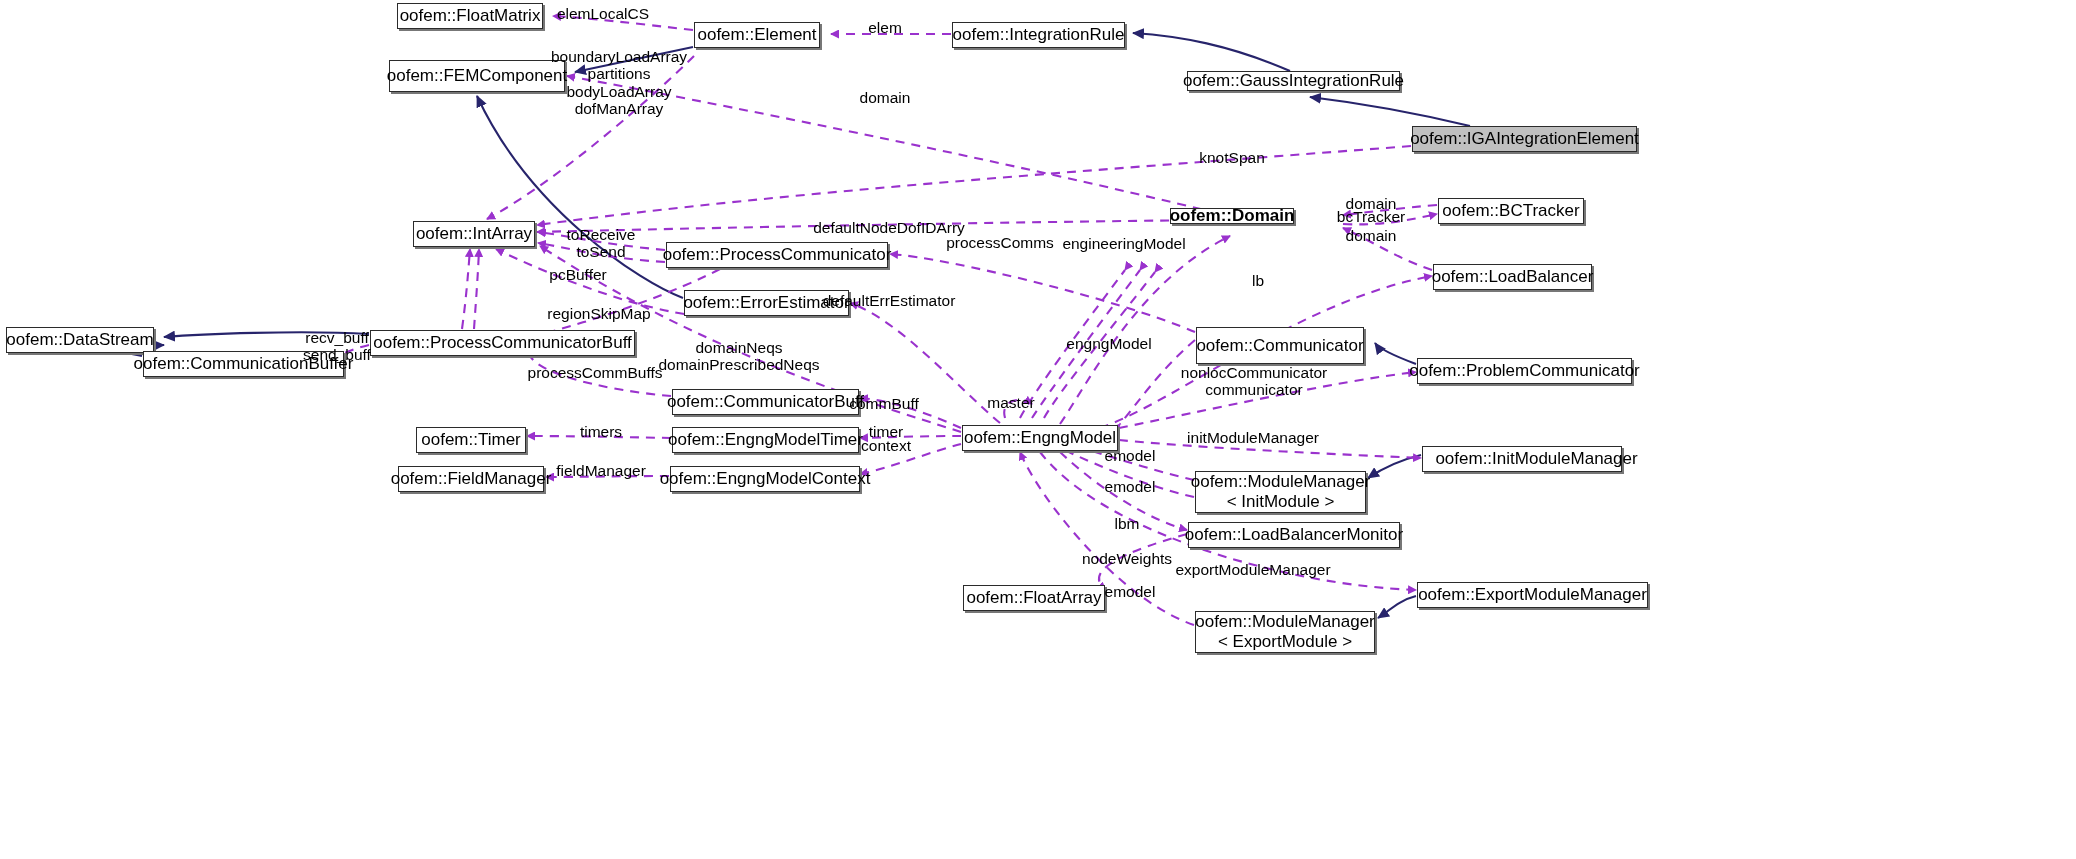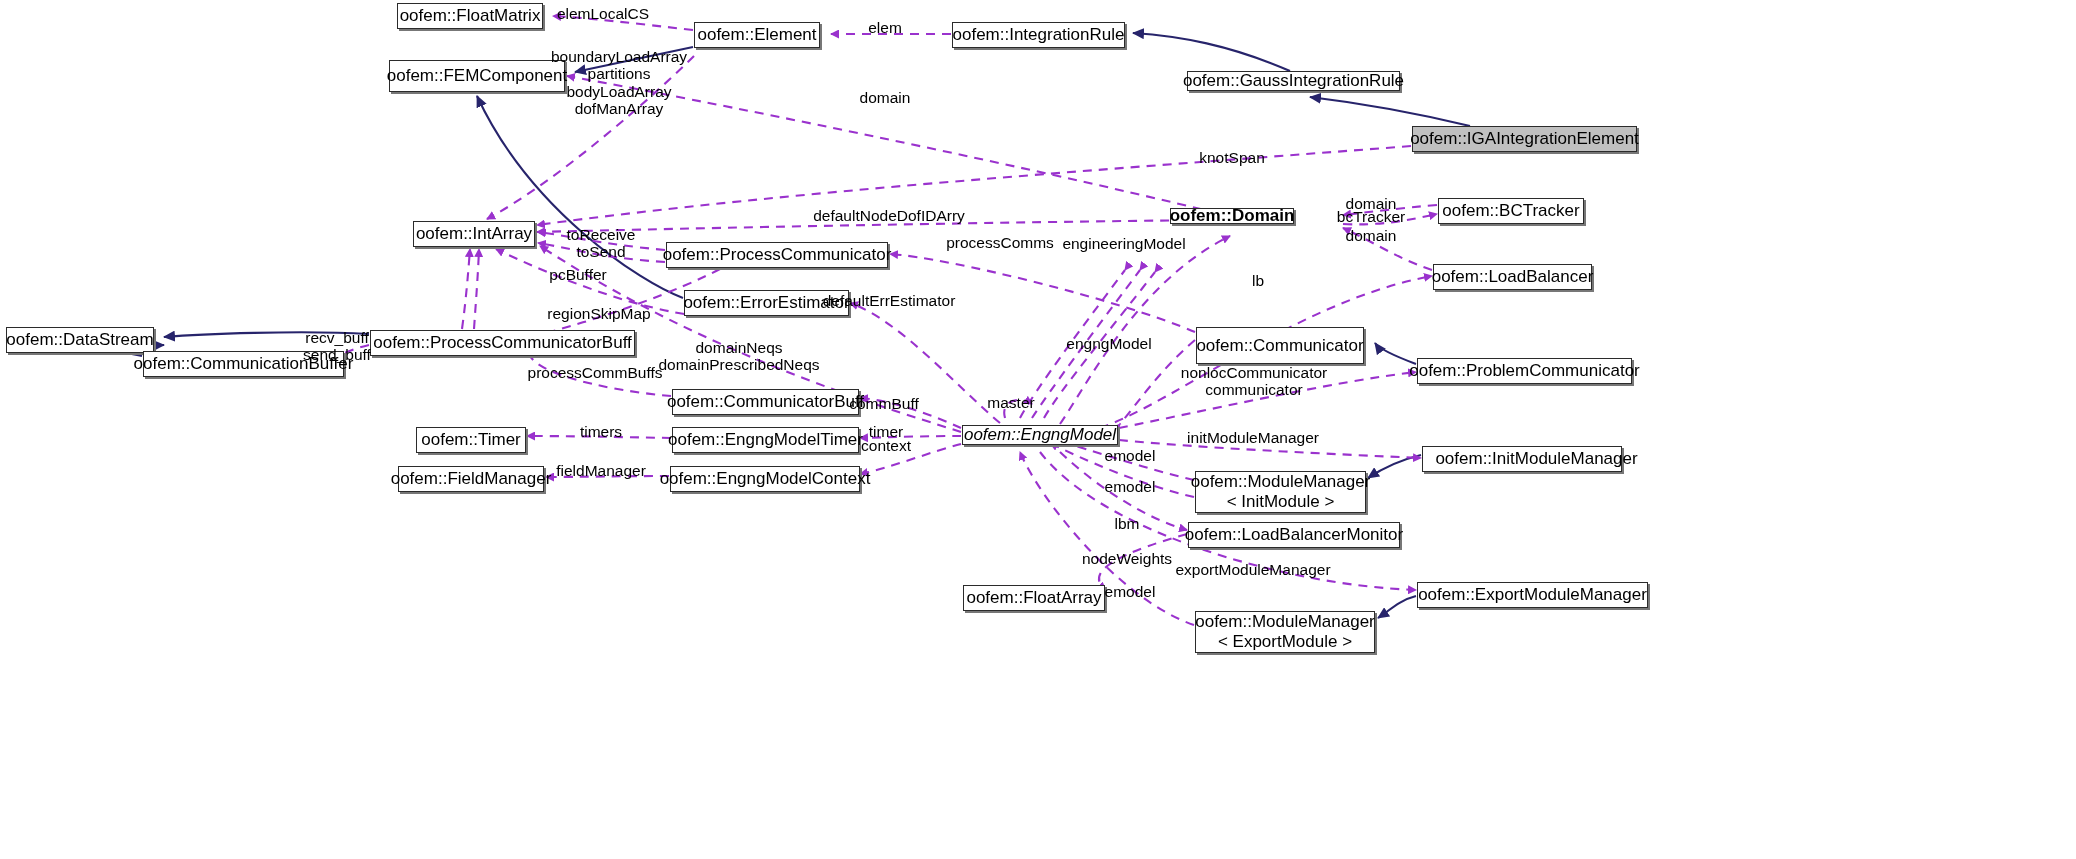--- a/index.html
+++ b/index.html
@@ -208,42 +208,42 @@
       <div class="node" style="left: 1433px; top: 264px; width: 159px; height: 26px;">oofem::LoadBalancer</div>
       <div class="node" style="left: 684px; top: 290px; width: 165px; height: 26px;">oofem::ErrorEstimator</div>
       <div class="node" style="left: 6px; top: 327px; width: 148px; height: 26px;">oofem::DataStream</div>
       <div class="node" style="left: 1196px; top: 327px; width: 168px; height: 37px;">oofem::Communicator</div>
       <div class="node" style="left: 370px; top: 330px; width: 265px; height: 26px;">oofem::ProcessCommunicatorBuff</div>
       <div class="node" style="left: 143px; top: 351px; width: 201px; height: 26px;">oofem::CommunicationBuffer</div>
       <div class="node" style="left: 1417px; top: 358px; width: 215px; height: 26px;">oofem::ProblemCommunicator</div>
       <div class="node" style="left: 672px; top: 389px; width: 187px; height: 26px;">oofem::CommunicatorBuff</div>
       <div class="node" style="left: 416px; top: 427px; width: 110px; height: 26px;">oofem::Timer</div>
       <div class="node" style="left: 672px; top: 427px; width: 187px; height: 26px;">oofem::EngngModelTimer</div>
-      <div class="node" style="left: 962px; top: 425px; width: 156px; height: 20px; font-style: italic;">oofem::EngngModel</div>
+      <div class="node" style="left: 962px; top: 425px; width: 156px; height: 26px;">oofem::EngngModel</div>
       <div class="node" style="left: 1422px; top: 446px; width: 200px; height: 26px; padding-left: 35px;">oofem::InitModuleManager</div>
       <div class="node" style="left: 398px; top: 466px; width: 146px; height: 26px;">oofem::FieldManager</div>
       <div class="node" style="left: 670px; top: 466px; width: 190px; height: 26px;">oofem::EngngModelContext</div>
       <div class="node two-line" style="left: 1195px; top: 471px; width: 171px; height: 42px;">oofem::ModuleManager
 &lt; InitModule &gt;</div>
       <div class="node" style="left: 1188px; top: 522px; width: 212px; height: 26px;">oofem::LoadBalancerMonitor</div>
       <div class="node" style="left: 963px; top: 585px; width: 142px; height: 26px;">oofem::FloatArray</div>
       <div class="node" style="left: 1417px; top: 582px; width: 231px; height: 26px;">oofem::ExportModuleManager</div>
       <div class="node two-line" style="left: 1195px; top: 611px; width: 180px; height: 42px;">oofem::ModuleManager
 &lt; ExportModule &gt;</div>
     </div>
   <div id="label-layer">
       <div class="edge-label" style="left: 603px; top: 14px;">elemLocalCS</div>
       <div class="edge-label" style="left: 885px; top: 28px;">elem</div>
       <div class="edge-label" style="left: 619px; top: 83px;">boundaryLoadArray
 partitions
 bodyLoadArray
 dofManArray</div>
       <div class="edge-label" style="left: 885px; top: 98px;">domain</div>
       <div class="edge-label" style="left: 1232px; top: 158px;">knotSpan</div>
-      <div class="edge-label" style="left: 889px; top: 216px; text-align: center;">defaultNodeDofIDArry</div>
+      <div class="edge-label" style="left: 889px; top: 228px; text-align: center;">defaultNodeDofIDArry</div>
       <div class="edge-label" style="left: 1371px; top: 204px;">domain</div>
       <div class="edge-label" style="left: 1371px; top: 217px;">bcTracker</div>
       <div class="edge-label" style="left: 1371px; top: 236px;">domain</div>
       <div class="edge-label" style="left: 601px; top: 243px;">toReceive
 toSend</div>
       <div class="edge-label" style="left: 1000px; top: 243px;">processComms</div>
       <div class="edge-label" style="left: 1124px; top: 244px;">engineeringModel</div>
       <div class="edge-label" style="left: 1258px; top: 281px;">lb</div>
       <div class="edge-label" style="left: 578px; top: 275px;">pcBuffer</div>
       <div class="edge-label" style="left: 889px; top: 301px;">defaultErrEstimator</div>

